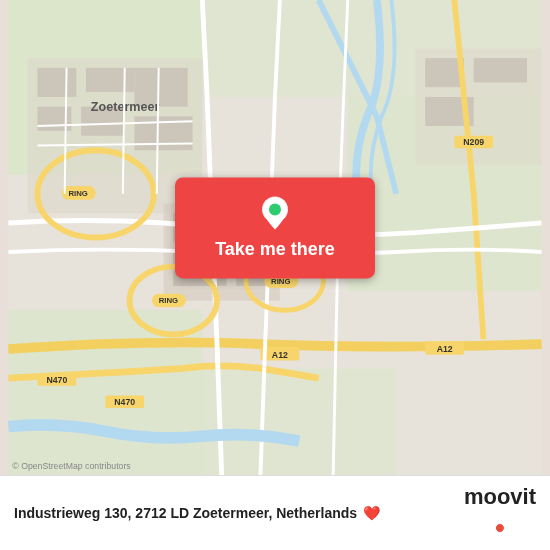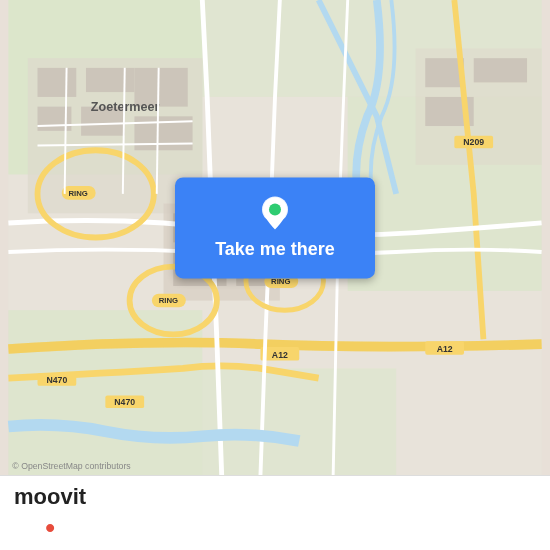--- a/index.html
+++ b/index.html
@@ -39,21 +39,21 @@
       width: 100%;
       height: 100%;
     }
 
     
     .take-me-there-btn {
       position: absolute;
       top: 50%;
       left: 50%;
       transform: translate(-50%, -60%);
-      background-color: #3b82f6;
+      background-color: #ef4444;
       color: white;
       border: none;
       border-radius: 8px;
       padding: 18px 32px;
       font-size: 18px;
       font-weight: bold;
       cursor: pointer;
       display: flex;
       flex-direction: column;
       align-items: center;
@@ -205,18 +205,24 @@
       <svg class="pin-icon" viewBox="0 0 36 36" xmlns="http://www.w3.org/2000/svg">
         <circle cx="18" cy="14" r="13" fill="white" opacity="0.9"></circle>
         <path d="M18 2 C11.4 2 6 7.4 6 14 C6 22 18 34 18 34 C18 34 30 22 30 14 C30 7.4 24.6 2 18 2Z" fill="white"></path>
         <circle cx="18" cy="14" r="6" fill="#2ecc71"></circle>
       </svg>
       <span>Take me there</span>
     </button>
   </div>
 
   <div class="footer">
+    <div class="footer-left">
+      <span class="address-line">
+        <span>Industrieweg 130, 2712 LD Zoetermeer, Netherlands</span>
+        <span>❤️</span>
+      </span>
+    </div>
     <div class="moovit-logo">
       <span>moovit</span>
       <span class="moovit-dot">•</span>
     </div>
   </div>
 </div>
 
 </body></html>

